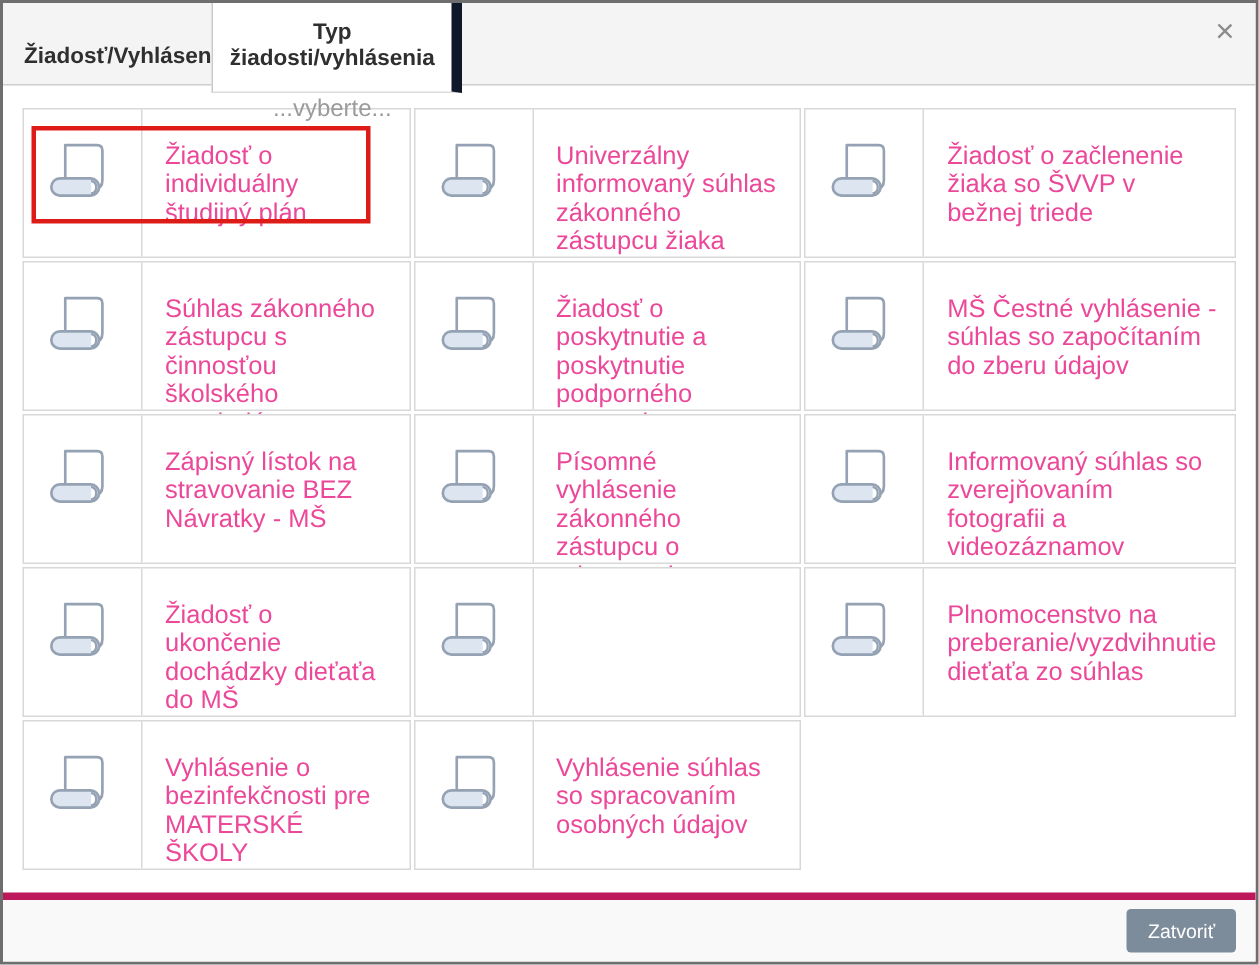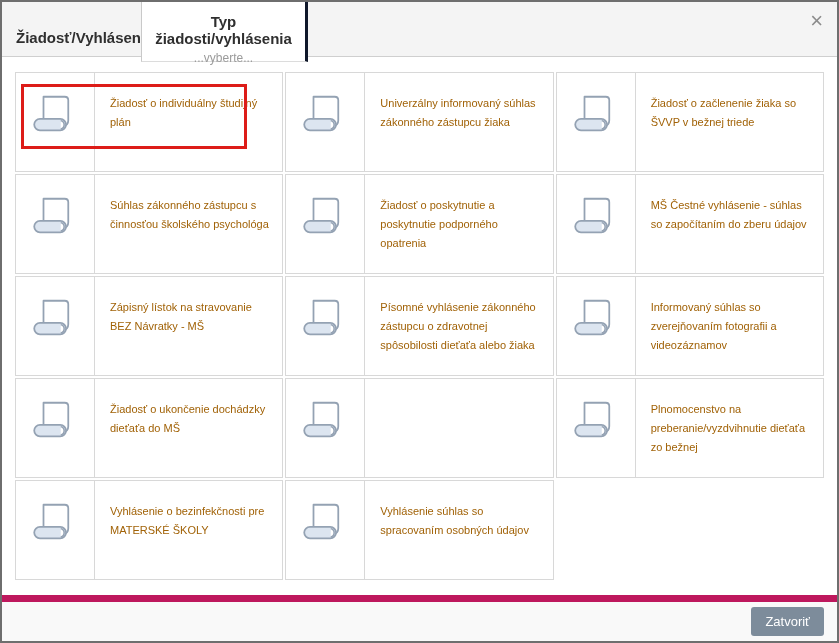--- a/index.html
+++ b/index.html
@@ -26,28 +26,28 @@
   .header-title {
     position: absolute; left: 14px; top: 27px;
     font-size: 15px; font-weight: bold; color: #2f2f2f;
     white-space: nowrap;
   }
   .header-tab {
     position: absolute; left: 139px; top: 0;
     width: 167px; height: 60px;
     background: #ffffff;
     border-left: 1px solid #c9c9c9;
-    border-right: 3px solid #0f172a;
+    border-right: 7px solid #0f172a;
     border-bottom: 1px solid #dcdcdc;
     text-align: center;
     padding-top: 11px;
     cursor: pointer;
   }
   .tab-label { font-size: 15px; font-weight: bold; color: #2f2f2f; }
-  .tab-sublabel { font-size: 12px; color: #9b9b9b; margin-top: 4px; }
+  .tab-sublabel { font-size: 16px; color: #9b9b9b; margin-top: 17px; }
   .close-icon {
     position: absolute; right: 14px; top: 8px;
     font-size: 22px; font-weight: normal; color: #8c8c8c;
     line-height: 22px; cursor: pointer;
   }
   
   .modal-body {
     flex: 1 1 auto;
     background: #ffffff;
     padding: 15px 13px 0 13px;
@@ -69,36 +69,36 @@
   .icon-box {
     flex: 0 0 79px;
     border-right: 1px solid #d8d8d8;
     display: flex; justify-content: center;
     padding-top: 20px;
   }
   .icon-box svg { width: 46px; height: 42px; display: block; }
   .card-label {
     flex: 1 1 auto;
     padding: 21px 12px 0 15px;
-    font-size: 11px; line-height: 19px;
-    color: #a16207;
+    font-size: 17px; line-height: 19px;
+    color: #ec4899;
   }
   .hl { display: none; }
   .card.highlighted .hl {
     display: block;
     position: absolute; left: 5px; top: 11px;
     width: 226px; height: 65px;
     border: 3px solid #dd1c18;
     pointer-events: none;
   }
   
   .modal-footer {
     flex: none; height: 46px;
     background: #f9f9f9;
-    border-top: 7px solid #be185d;
+    border-top: 5px solid #be185d;
     display: flex; align-items: center; justify-content: flex-end;
     padding-right: 13px;
   }
   .close-button {
     background: #7d8c9b;
     color: #ffffff;
     border: none; border-radius: 3px;
     font-family: inherit;
     font-size: 13px;
     padding: 7px 14px;
@@ -242,21 +242,21 @@
 
   </div>
         <div class="card">
     <div class="icon-box">
       <svg viewBox="0 0 52 46" fill="none" xmlns="http://www.w3.org/2000/svg">
         <path d="M13 3.5 h24 q4 0 4 4 v22.5 q0 6.5 -6.5 6.5 H13 Z" fill="#ffffff" stroke="#94a2b3" stroke-width="2" stroke-linejoin="round"></path>
         <rect x="2.5" y="28.5" width="36" height="13" rx="6.5" fill="#dce5f0" stroke="#94a2b3" stroke-width="2"></rect>
         <path d="M32.5 30.5 a4.8 4.8 0 0 1 0 9.4" fill="#ffffff" stroke="#94a2b3" stroke-width="1.7"></path>
       </svg>
     </div>
-    <div class="card-label">Plnomocenstvo na preberanie/vyzdvihnutie dieťaťa zo bežnej</div>
+    <div class="card-label">Plnomocenstvo na preberanie/vyzdvihnutie dieťaťa zo súhlas</div>
 
   </div>
         <div class="card">
     <div class="icon-box">
       <svg viewBox="0 0 52 46" fill="none" xmlns="http://www.w3.org/2000/svg">
         <path d="M13 3.5 h24 q4 0 4 4 v22.5 q0 6.5 -6.5 6.5 H13 Z" fill="#ffffff" stroke="#94a2b3" stroke-width="2" stroke-linejoin="round"></path>
         <rect x="2.5" y="28.5" width="36" height="13" rx="6.5" fill="#dce5f0" stroke="#94a2b3" stroke-width="2"></rect>
         <path d="M32.5 30.5 a4.8 4.8 0 0 1 0 9.4" fill="#ffffff" stroke="#94a2b3" stroke-width="1.7"></path>
       </svg>
     </div>

